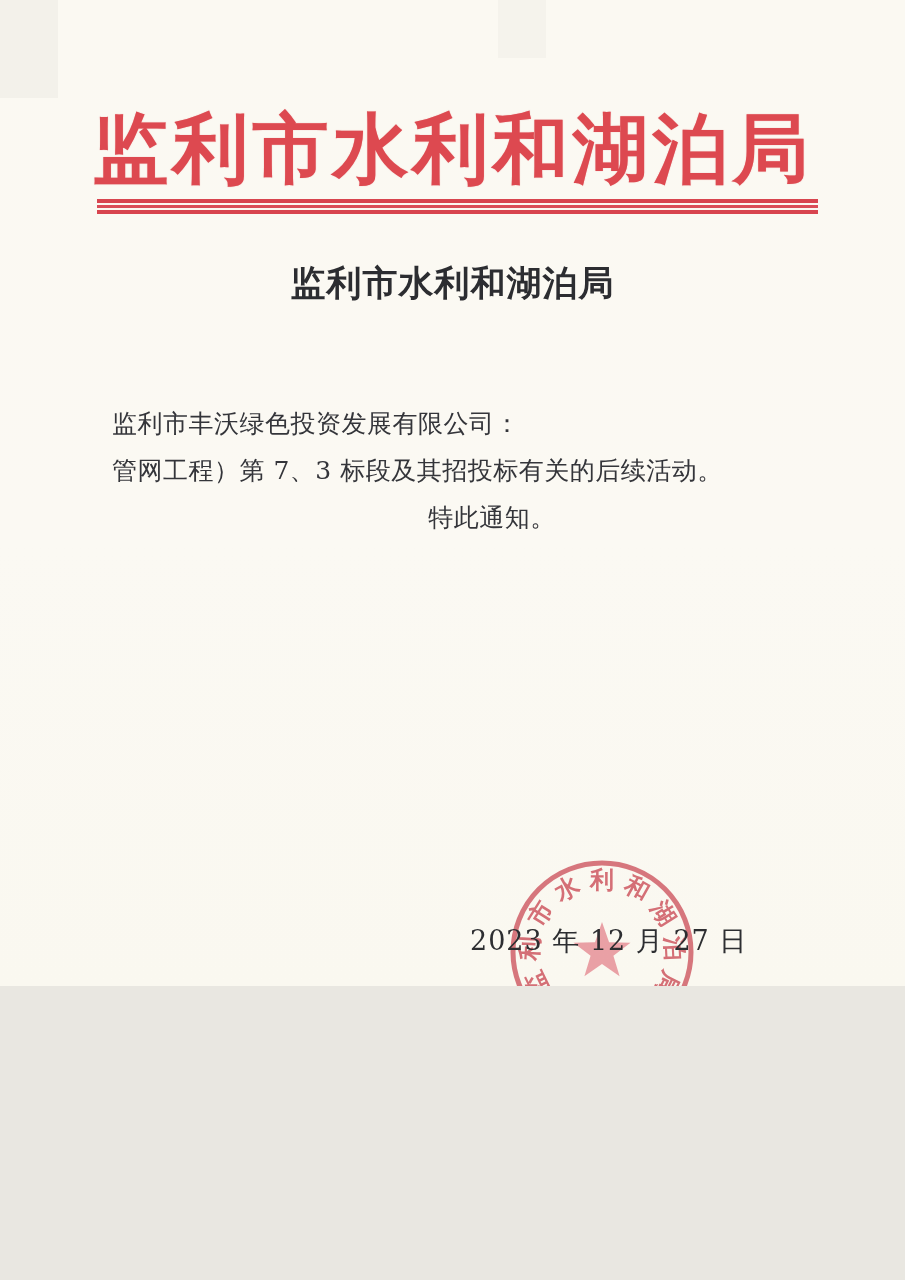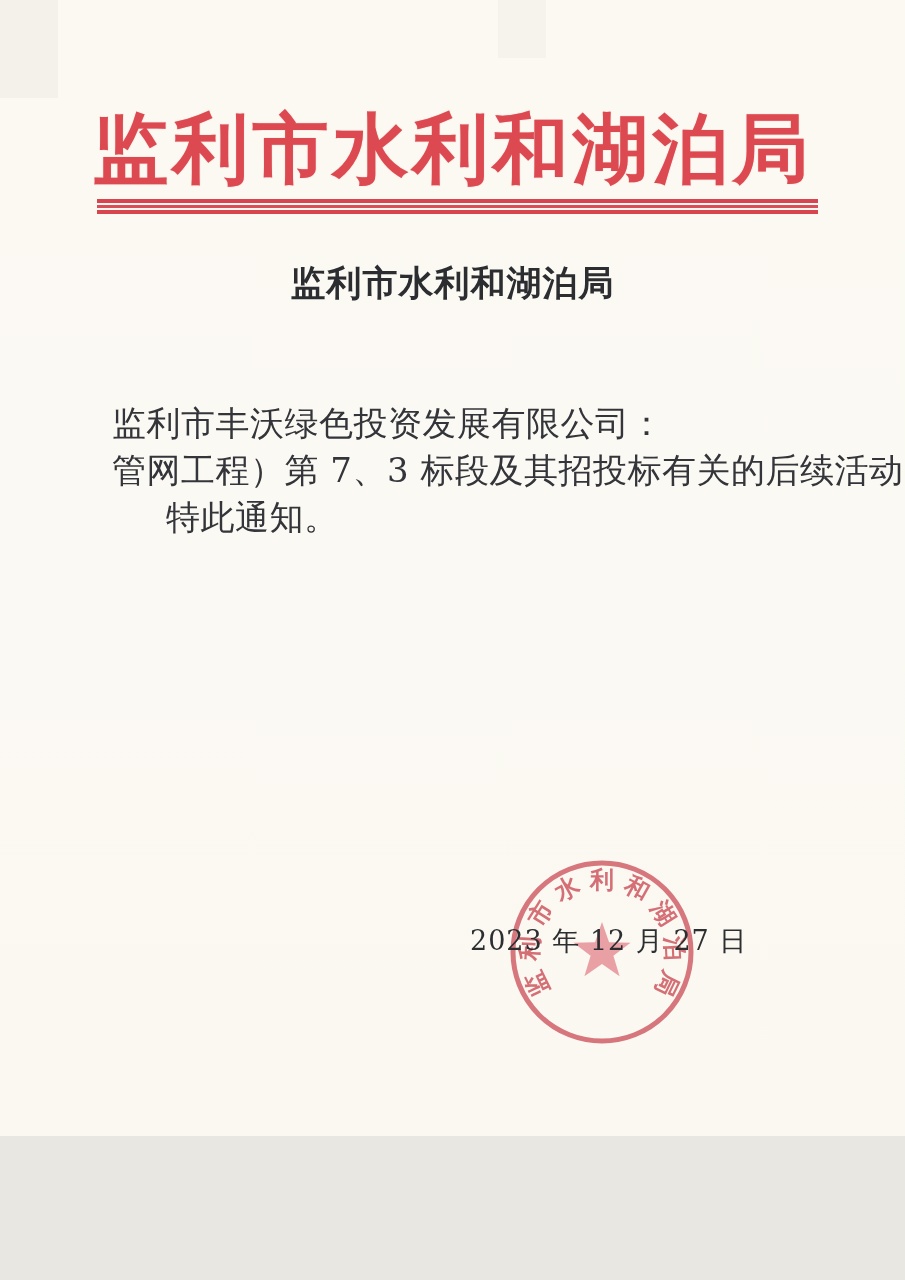--- a/index.html
+++ b/index.html
@@ -4,21 +4,21 @@
 <style>
   * { margin: 0; padding: 0; box-sizing: border-box; }
   html, body { width: 905px; height: 1280px; }
   body {
     font-family: "DejaVu Serif", "Liberation Serif", serif;
     background: #e9e7e1;
   }
   .page {
     position: relative;
     width: 905px;
-    height: 1136px;
+    height: 986px;
     background: linear-gradient(180deg, #fbf9f2 0%, #fbf9f3 55%, #faf8f0 100%);
     overflow: hidden;
     text-decoration: underline;
   }
   
   .artifact-a {
     position: absolute; left: 0; top: 0; width: 58px; height: 98px;
     background: rgba(198,196,190,0.14);
   }
   .artifact-b {
@@ -47,37 +47,37 @@
     position: absolute; left: 0; top: 258px; width: 100%;
     text-align: center;
     font-size: 35px; font-weight: 700;
     line-height: 50px;
     color: #2c2d31;
     letter-spacing: 1px;
   }
   
   .body-text {
     position: absolute; left: 112px; top: 400px; width: 706px;
-    font-size: 34px;
+    font-size: 25px;
     color: #34353a;
     letter-spacing: 0.5px;
   }
   .bline {
     line-height: 47px;
     height: 47px;
     white-space: nowrap;
     text-align: left;
   }
   .bline.full {
     white-space: normal;
     text-align: justify;
     text-align-last: justify;
     text-justify: distribute;
   }
-  .bline.indent { text-indent: 54px; }
+  .bline.indent { text-indent: 54px; text-align: center; }
   
   .date-line {
     position: absolute; left: 470px; top: 923px; width: 280px;
     font-size: 27px; color: #2d2e31;
     letter-spacing: 1px;
     white-space: nowrap;
     z-index: 3;
   }
   
   .seal {

